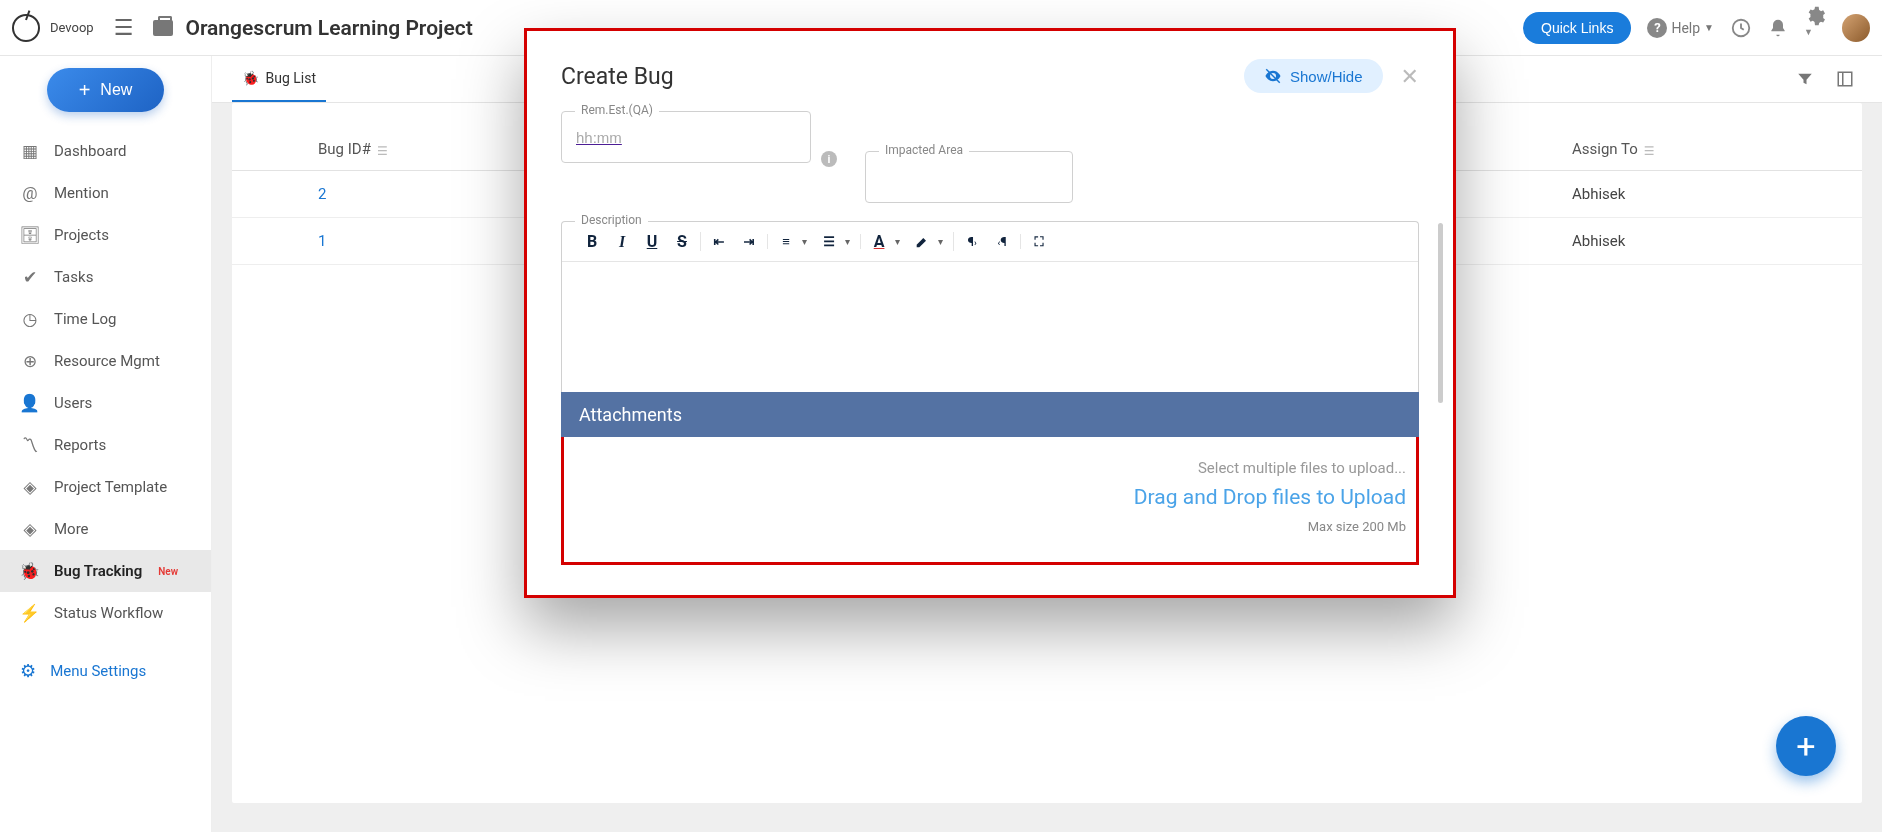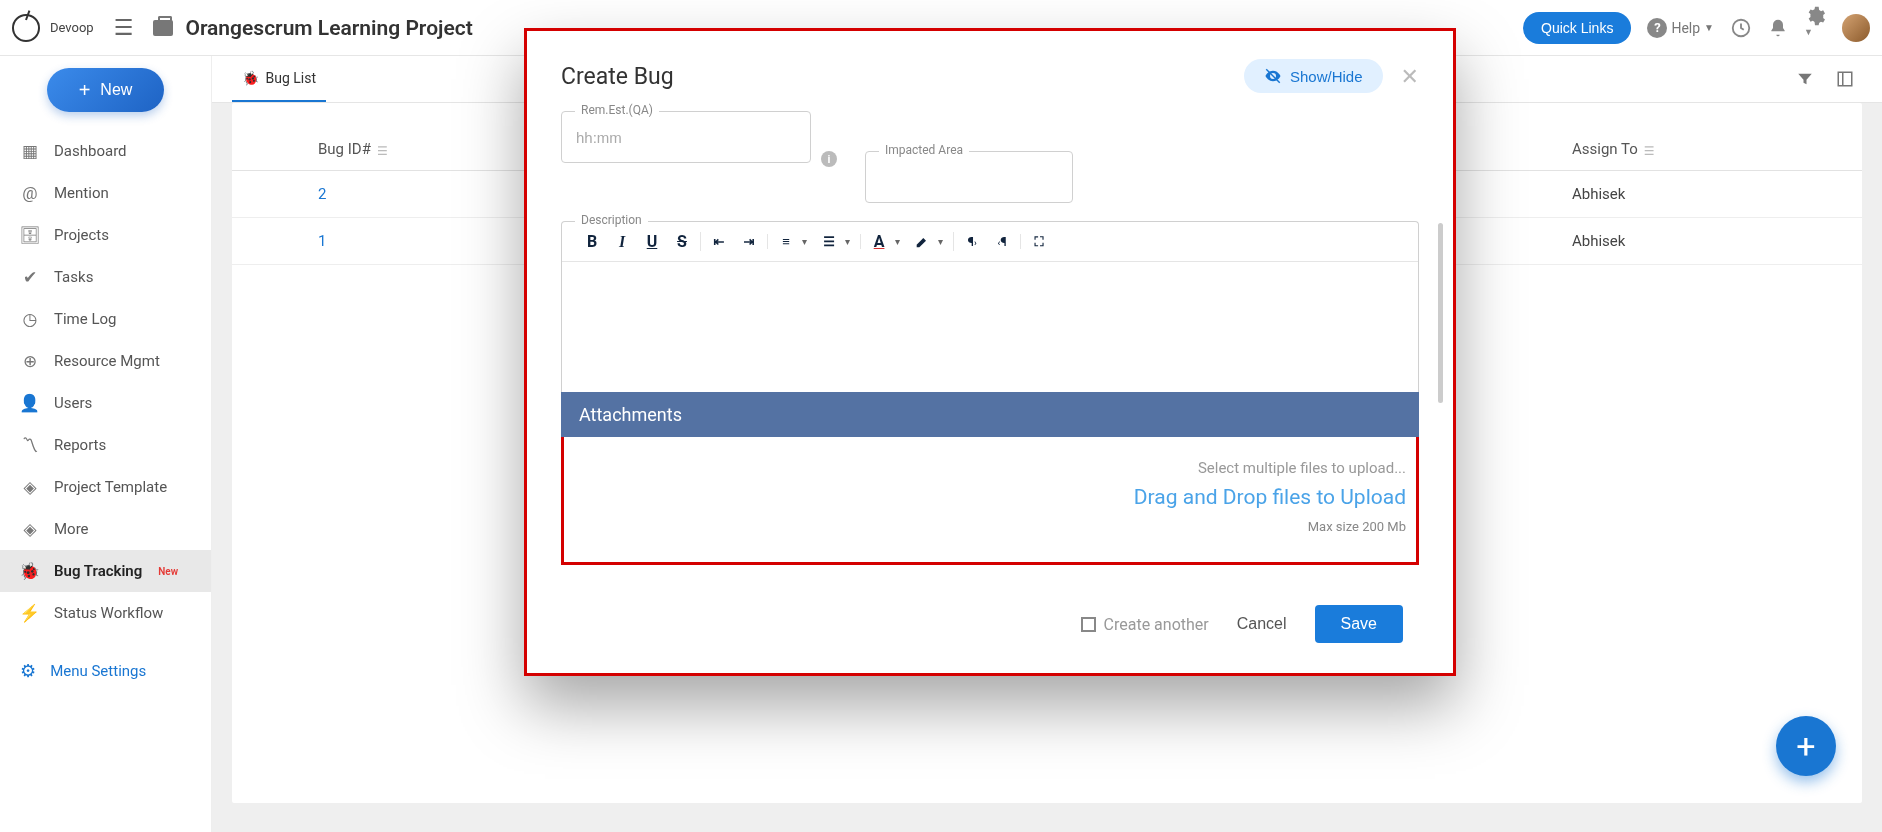--- a/index.html
+++ b/index.html
@@ -64,21 +64,21 @@
 
 .modal-body { position: relative; padding: 0 34px; }
 .modal-scroll { position: absolute; right: 10px; top: -8px; bottom: -24px; width: 8px; }
 .modal-scroll-thumb { position: absolute; top: 120px; width: 5px; right: 0; height: 180px; background: #ccc; border-radius: 3px; }
 
 .field-row { display: flex; gap: 28px; margin-bottom: 18px; }
 .field { position: relative; }
 .field.rem { width: 250px; }
 .field.imp { width: 208px; margin-top: 40px; }
 .field-label { position: absolute; top: -8px; left: 14px; background: #fff; padding: 0 6px; font-size: 12px; color: #888; }
-.field-input { width: 100%; height: 52px; border: 1px solid #d0d0d0; border-radius: 4px; padding: 0 14px; font-size: 15px; color: #4c1d95; outline: none; }
+.field-input { width: 100%; height: 52px; border: 1px solid #d0d0d0; border-radius: 4px; padding: 0 14px; font-size: 15px; color: #4c1d95; outline: none; text-decoration: underline; }
 .field-input::placeholder { color: #aaa; }
 .info-circle { width: 16px; height: 16px; border-radius: 50%; background: #bbb; color: #fff; font-size: 11px; display:inline-flex; align-items:center; justify-content:center; font-weight:bold; align-self:center; margin-left:-18px; margin-top:4px;}
 
 .desc-field { position: relative; margin-bottom: 0; }
 .desc-label { position: absolute; top: -8px; left: 14px; background: #fff; padding: 0 6px; font-size: 12px; color: #888; z-index:2;}
 .rte-box { border: 1px solid #d0d0d0; border-radius: 4px 4px 0 0; border-bottom: none; }
 .rte-toolbar { display: flex; align-items: center; padding: 10px 12px; gap: 0; border-bottom: 1px solid #e5e5e5; }
 .rte-group { display: flex; align-items: center; padding: 0 10px; border-right: 1px solid #e5e5e5; gap: 14px; }
 .rte-group:last-child { border-right: none; }
 .rte-btn { color: #11243d; font-size: 16px; cursor: pointer; font-weight: bold; min-width: 16px; text-align: center; }
@@ -325,24 +325,16 @@
       </div>
 
       <div class="attach-bar">Attachments</div>
       <div class="attach-zone">
         <div class="line1">Select multiple files to upload...</div>
         <div class="line2">Drag and Drop files to Upload</div>
         <div class="line3">Max size 200 Mb</div>
       </div>
     </div>
 
-    <div class="modal-footer">
-      <label class="chk-wrap">
-        <span class="chk-box"></span>
-        <span>Create another</span>
-      </label>
-      <button class="cancel-btn">Cancel</button>
-      <button class="save-btn">Save</button>
-    </div>
   </div>
 </div>
 
 <div class="fab">+</div>
 
 </body></html>

